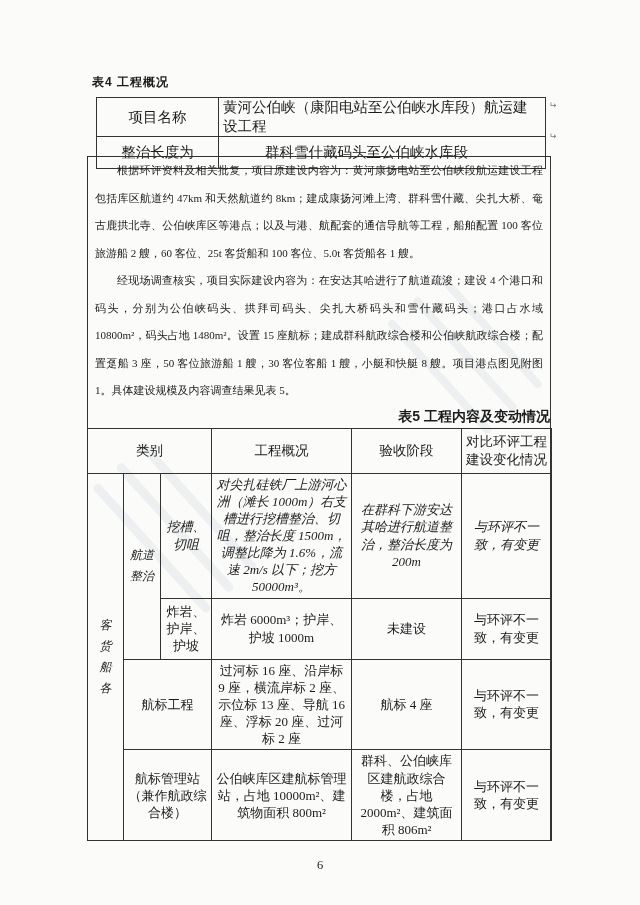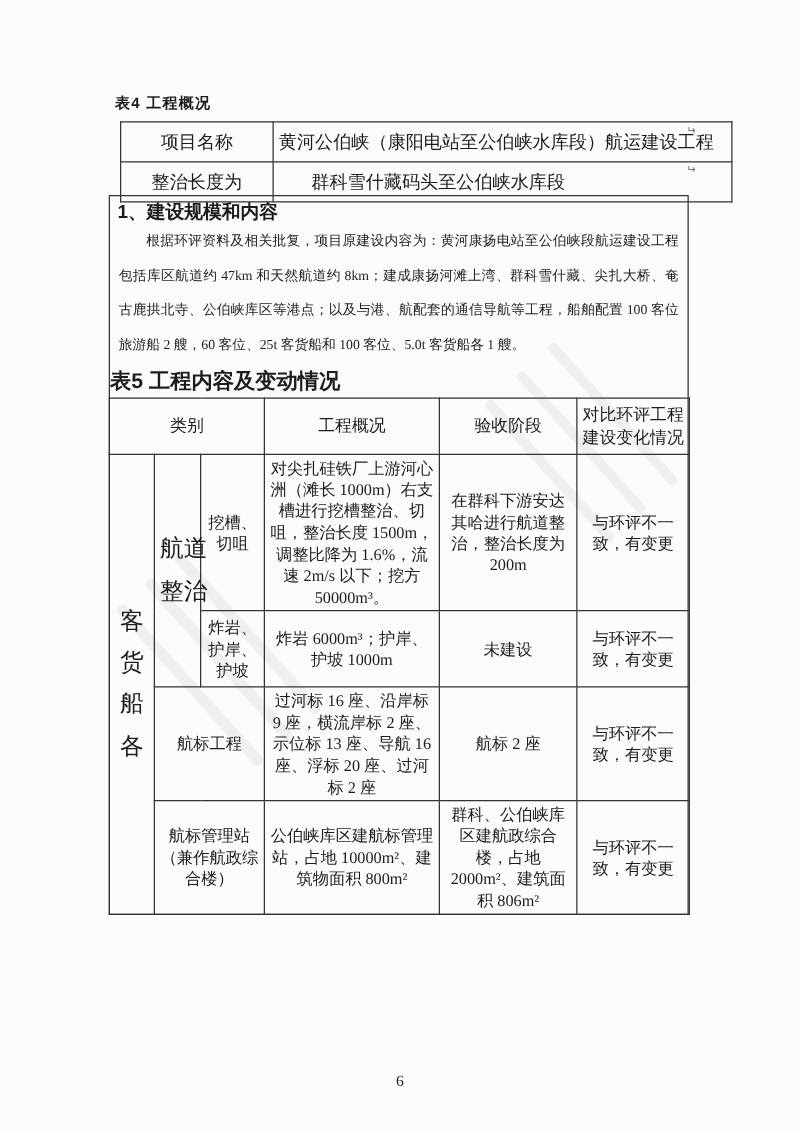--- a/index.html
+++ b/index.html
@@ -24,27 +24,27 @@
   .t4-heading{
     position:absolute;left:92px;top:74px;
     font-family:"Liberation Sans","DejaVu Sans",sans-serif;
     font-weight:bold;font-size:12px;letter-spacing:1px;
   }
 
   table{border-collapse:collapse;}
   td{border:1px solid #333;vertical-align:middle;}
 
   .info-table{
-    position:absolute;left:96px;top:97px;width:490px;
+    position:absolute;left:96px;top:97px;width:450px;
     font-size:14.5px;
   }
   .info-table td{height:29px;}
   .info-label{width:119px;text-align:center;}
   .info-value{text-align:left;padding:0 4px;}
-  .info-value.indent{text-align:left;padding-left:30px;}
+  .info-value.indent{text-align:left;padding-left:46px;}
 
   .lb-mark{
     position:absolute;left:549px;
     color:#777;font-size:9px;line-height:9px;
     font-family:"DejaVu Sans",sans-serif;
     transform:scaleX(-1);
   }
   .lb-1{top:101px;}
   .lb-2{top:132px;}
 
@@ -59,37 +59,37 @@
     font-weight:bold;font-size:15px;
     padding:3px 6px 1px 6px;
   }
   .para{
     margin:0;padding:0 7px;
     font-size:11px;line-height:27.5px;
     text-align:justify;text-indent:2em;
   }
   .t5-caption{
     font-family:"Liberation Sans","DejaVu Sans",sans-serif;
-    font-weight:bold;font-size:17px;text-align:left;
+    font-weight:bold;font-size:14px;text-align:right;
     padding:3px 0 2px 0;
   }
   .t5{
     width:calc(100% + 2px);
     margin:0 -1px -1px -1px;
     table-layout:fixed;
     font-size:13px;line-height:1.32;
   }
   .t5 td{text-align:center;padding:2px 3px;word-break:break-word;}
   .t5 .hdr td{height:40px;font-size:13.5px;}
   .vtext{
     width:1.1em;margin:0 auto;
     word-break:break-all;line-height:1.75;
-    font-size:19px;
+    font-size:12px;
   }
-  .r1 td{height:96px;}
+  .r1 td{height:96px;font-style:italic;}
   .r2 td{height:56px;}
   .r3 td{height:66px;}
   .r4 td{height:64px;}
 
   .page-number{
     position:absolute;left:0;right:0;top:858px;
     text-align:center;font-size:12.5px;
   }
 </style>
 </head>
@@ -120,22 +120,22 @@
       <td class="info-label">整治长度为</td>
       <td class="info-value indent">群科雪什藏码头至公伯峡水库段</td>
     </tr>
   </tbody>
     </table>
 
   <span class="lb-mark lb-1">↵</span>
   <span class="lb-mark lb-2">↵</span>
 
   <div class="content-box">
-    <div class="section-title">1、建设规模和内容</div>
     <p class="para">根据环评资料及相关批复，项目原建设内容为：黄河康扬电站至公伯峡段航运建设工程包括库区航道约 47km 和天然航道约 8km；建成康扬河滩上湾、群科雪什藏、尖扎大桥、奄古鹿拱北寺、公伯峡库区等港点；以及与港、航配套的通信导航等工程，船舶配置 100 客位旅游船 2 艘，60 客位、25t 客货船和 100 客位、5.0t 客货船各 1 艘。</p>
+    <p class="para">经现场调查核实，项目实际建设内容为：在安达其哈进行了航道疏浚；建设 4 个港口和码头，分别为公伯峡码头、拱拜司码头、尖扎大桥码头和雪什藏码头；港口占水域 10800m²，码头占地 1480m²。设置 15 座航标；建成群科航政综合楼和公伯峡航政综合楼；配置趸船 3 座，50 客位旅游船 1 艘，30 客位客船 1 艘，小艇和快艇 8 艘。项目港点图见附图 1。具体建设规模及内容调查结果见表 5。</p>
 
     <div class="t5-caption">表5  工程内容及变动情况</div>
 
     <table class="t5">
       <colgroup>
         <col style="width:36px">
           <col style="width:37px">
           <col style="width:51px">
         <col style="width:140px">
           <col style="width:110px">
@@ -162,21 +162,21 @@
       </tr>
       <tr class="r2">
         <td>炸岩、护岸、护坡</td>
         <td>炸岩 6000m³；护岸、护坡 1000m</td>
         <td>未建设</td>
         <td>与环评不一致，有变更</td>
       </tr>
       <tr class="r3">
         <td colspan="2">航标工程</td>
         <td>过河标 16 座、沿岸标 9 座，横流岸标 2 座、示位标 13 座、导航 16 座、浮标 20 座、过河标 2 座</td>
-        <td>航标 2 座</td>
+        <td>航标 4 座</td>
         <td>与环评不一致，有变更</td>
       </tr>
       <tr class="r4">
         <td colspan="2">航标管理站（兼作航政综合楼）</td>
         <td>公伯峡库区建航标管理站，占地 10000m²、建筑物面积 800m²</td>
         <td>群科、公伯峡库区建航政综合楼，占地 2000m²、建筑面积 806m²</td>
         <td>与环评不一致，有变更</td>
       </tr>
 
     </tbody>

